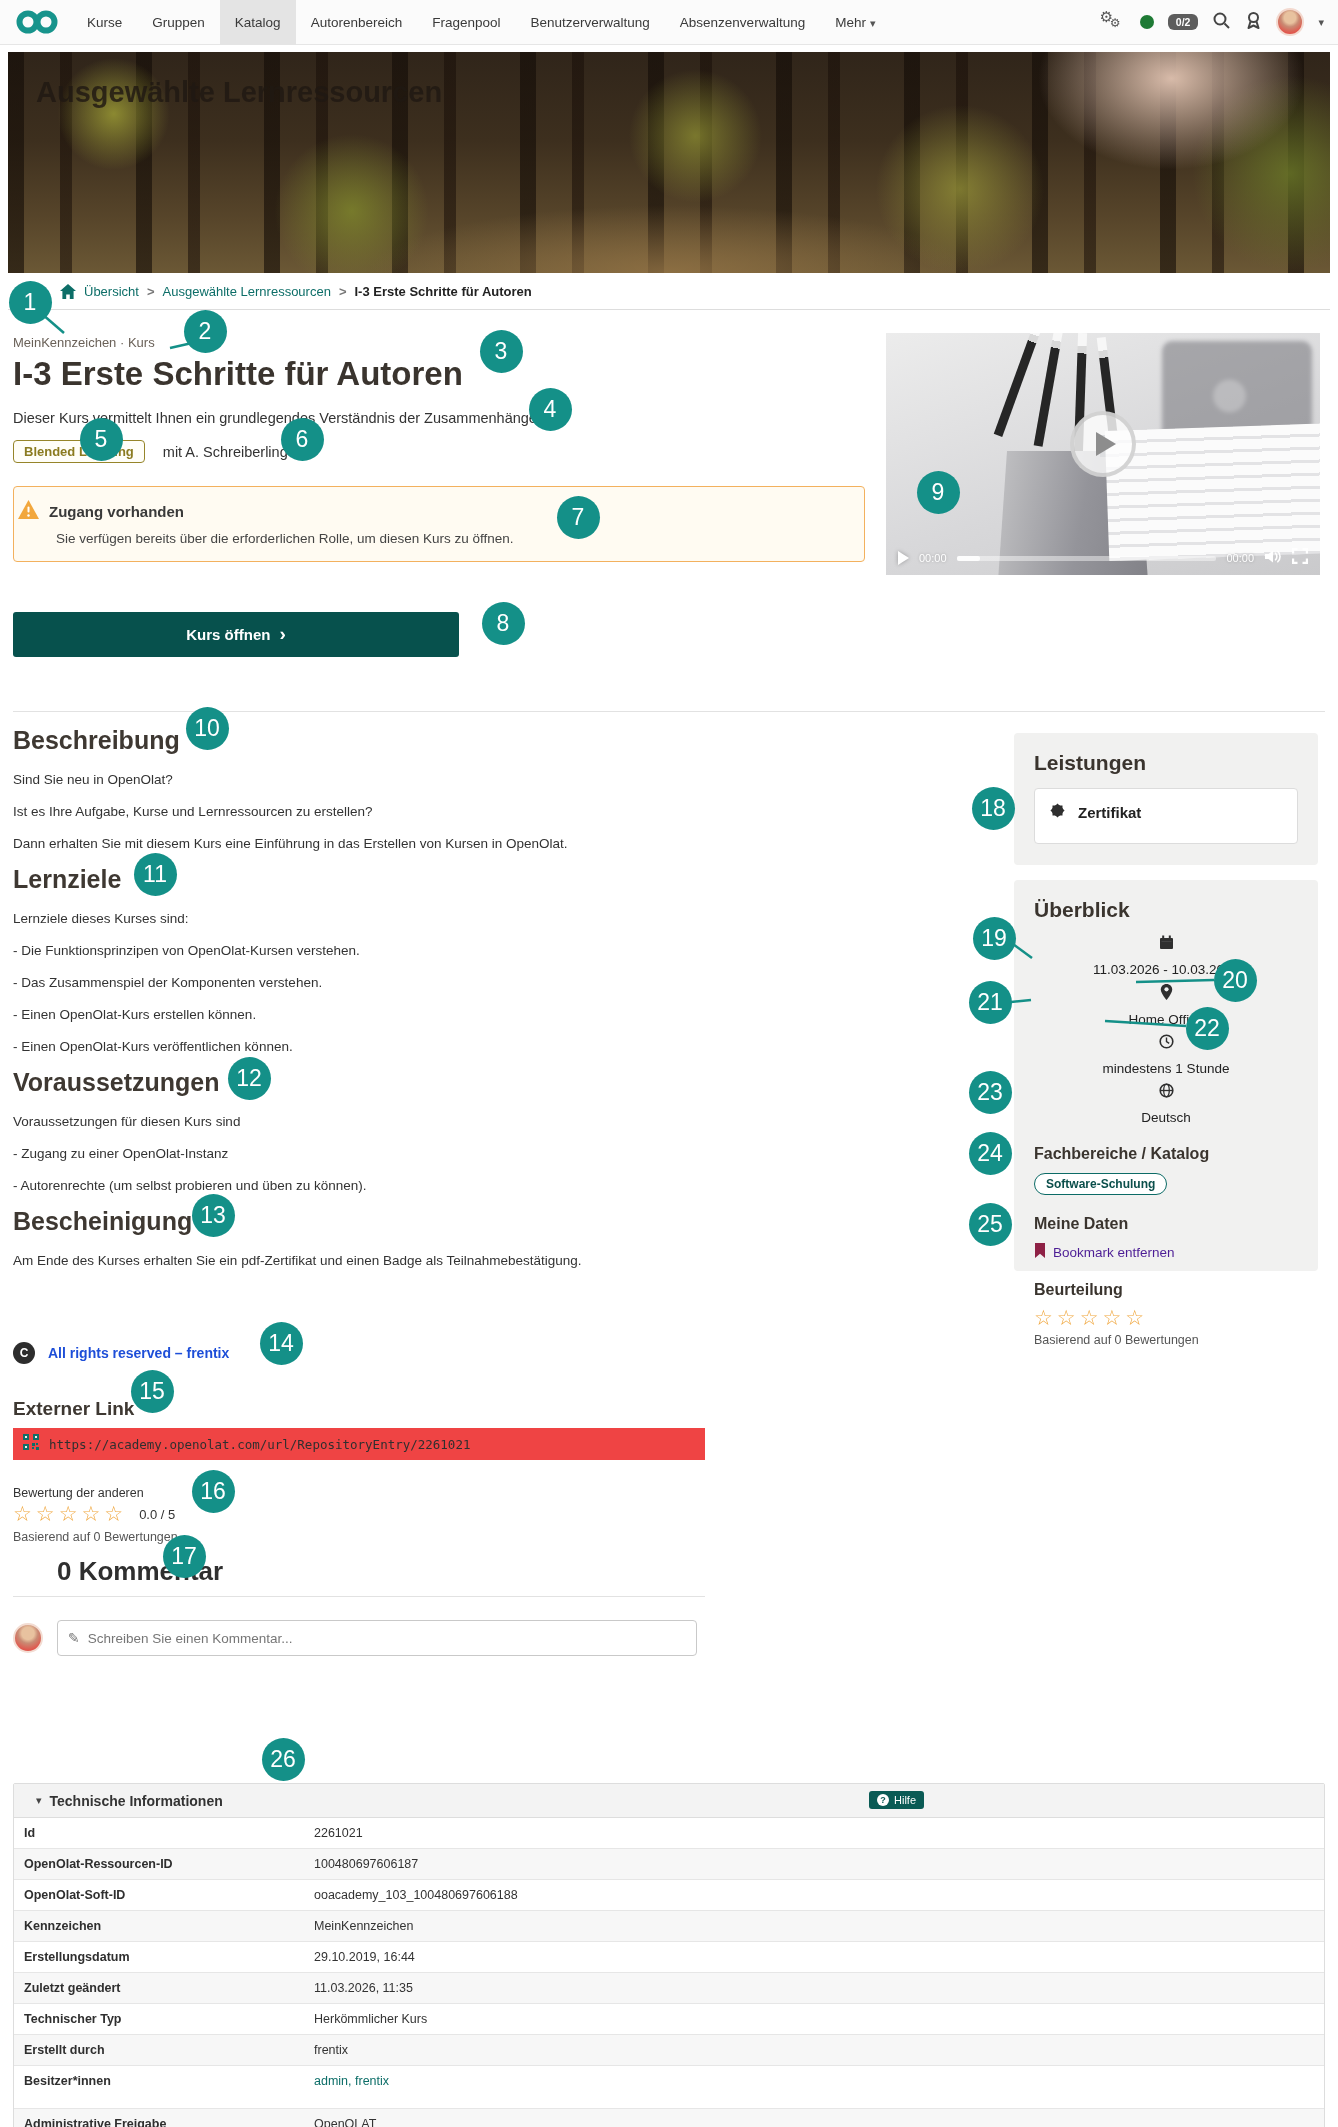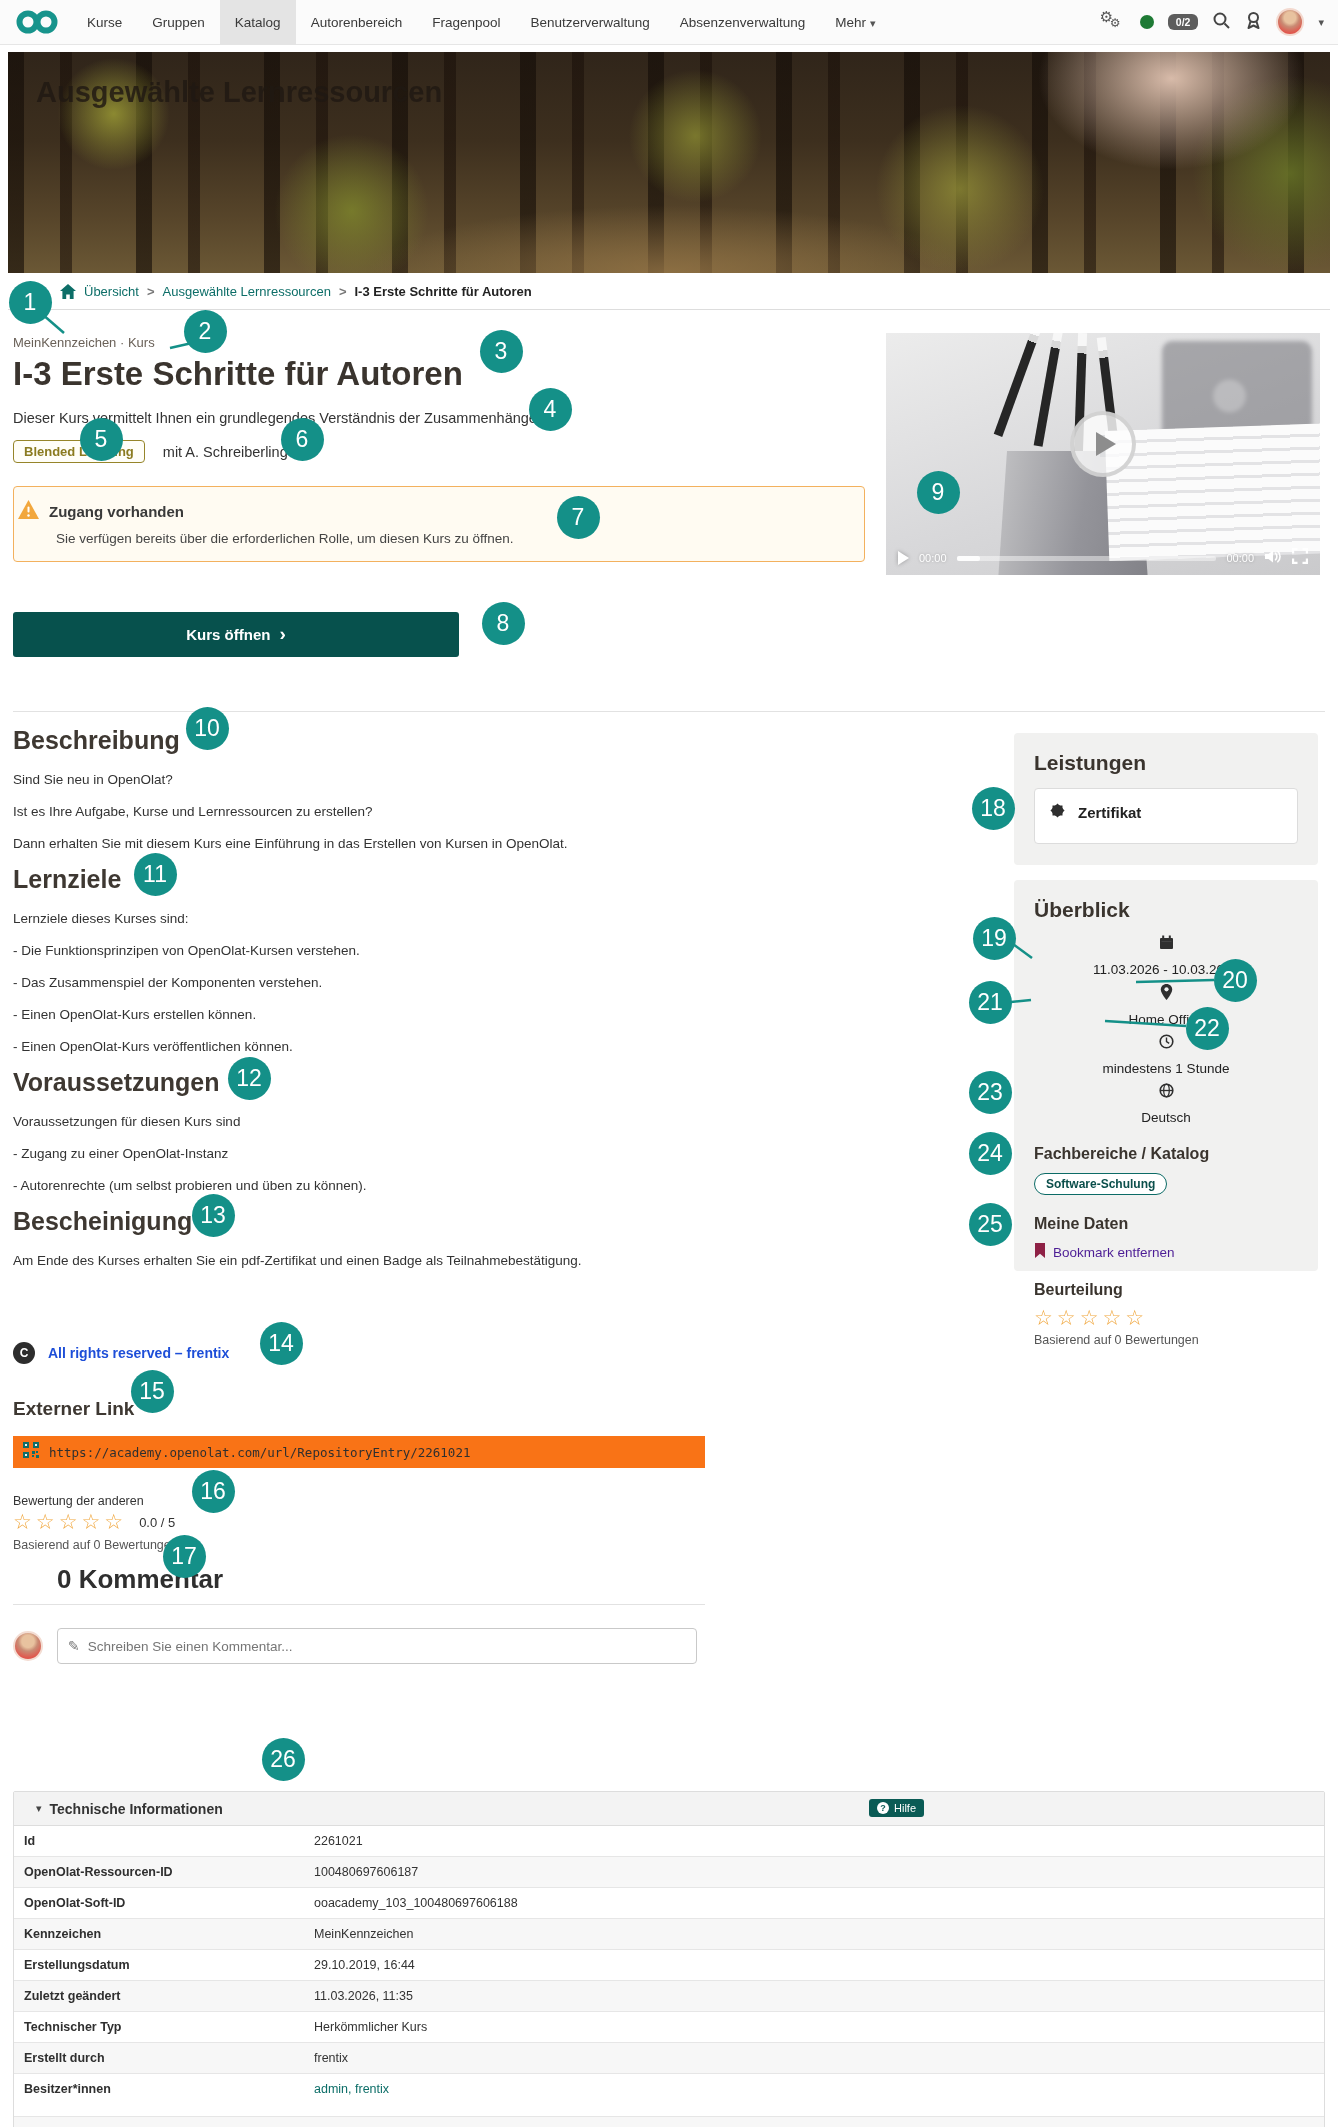--- a/index.html
+++ b/index.html
@@ -65,21 +65,21 @@
 
   h2.sec { margin-top:14px; font-size:25px; font-weight:bold; color:#3e3832; }
   .sec-p { margin-top:17px; font-size:13.5px; color:#333; }
   .mt34 { margin-top:34px; } .mt32 { margin-top:32px; } .mt28 { margin-top:28px; }
 
   .copyright-row { margin-top:74px; display:flex; align-items:center; gap:13px; }
   .c-circle { width:22px; height:22px; border-radius:50%; background:#2d2d2d; color:#fff; font-size:12px; font-weight:bold; display:flex; align-items:center; justify-content:center; }
   .copyright-row span.txt { font-size:14px; font-weight:bold; color:#1d4ed8; }
 
   .ext-title { margin-top:34px; font-size:19px; font-weight:bold; color:#3e3832; }
-  .url-bar { margin-top:16px; width:692px; background:#f97316; padding:6px 10px; display:flex; align-items:center; gap:10px; }
+  .url-bar { margin-top:8px; width:692px; background:#ef4444; padding:6px 10px; display:flex; align-items:center; gap:10px; }
   .url-bar .url { font-family:"DejaVu Sans Mono",monospace; font-size:12.5px; color:#2f2f2f; }
 
   .rate-label { margin-top:26px; font-size:12.5px; color:#333; }
   .stars { font-family:"DejaVu Sans",sans-serif; color:#f0a73f; font-size:21px; letter-spacing:4px; line-height:1; }
   .rate-row { margin-top:4px; display:flex; align-items:center; gap:12px; }
   .rate-score { font-size:13px; color:#333; }
   .rate-basis { margin-top:5px; font-size:12.5px; color:#555; }
 
   .comments-title { margin-top:12px; font-size:26px; font-weight:600; color:#2f2f2f;margin-left:44px; }
   .comments-rule { border:none; border-top:1px solid #e2e2e2; margin-top:9px; width:692px; }

